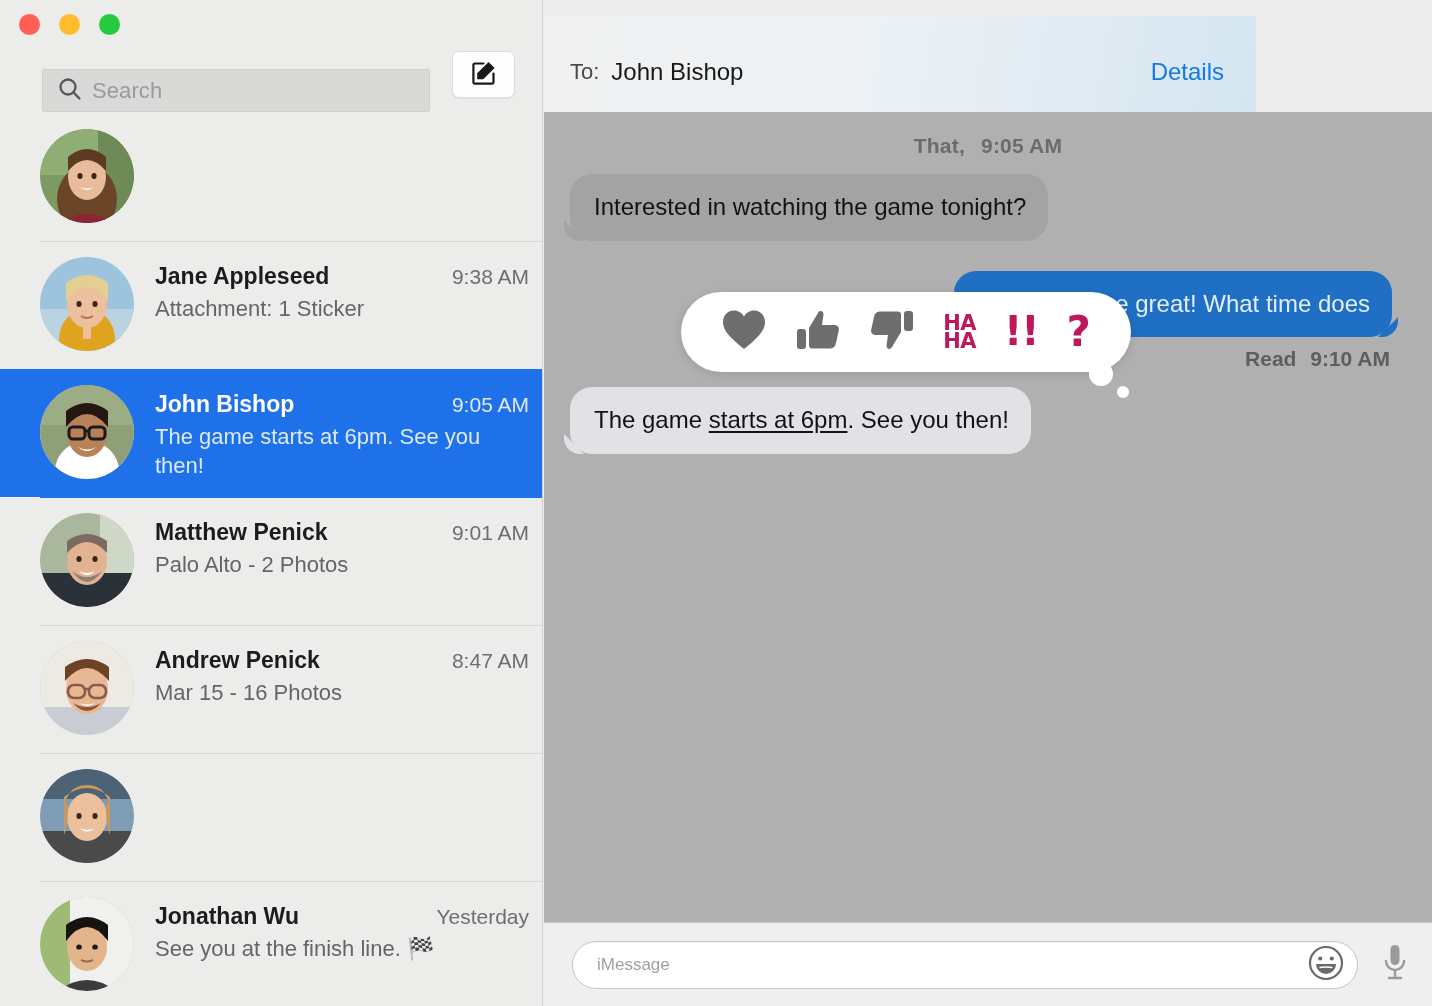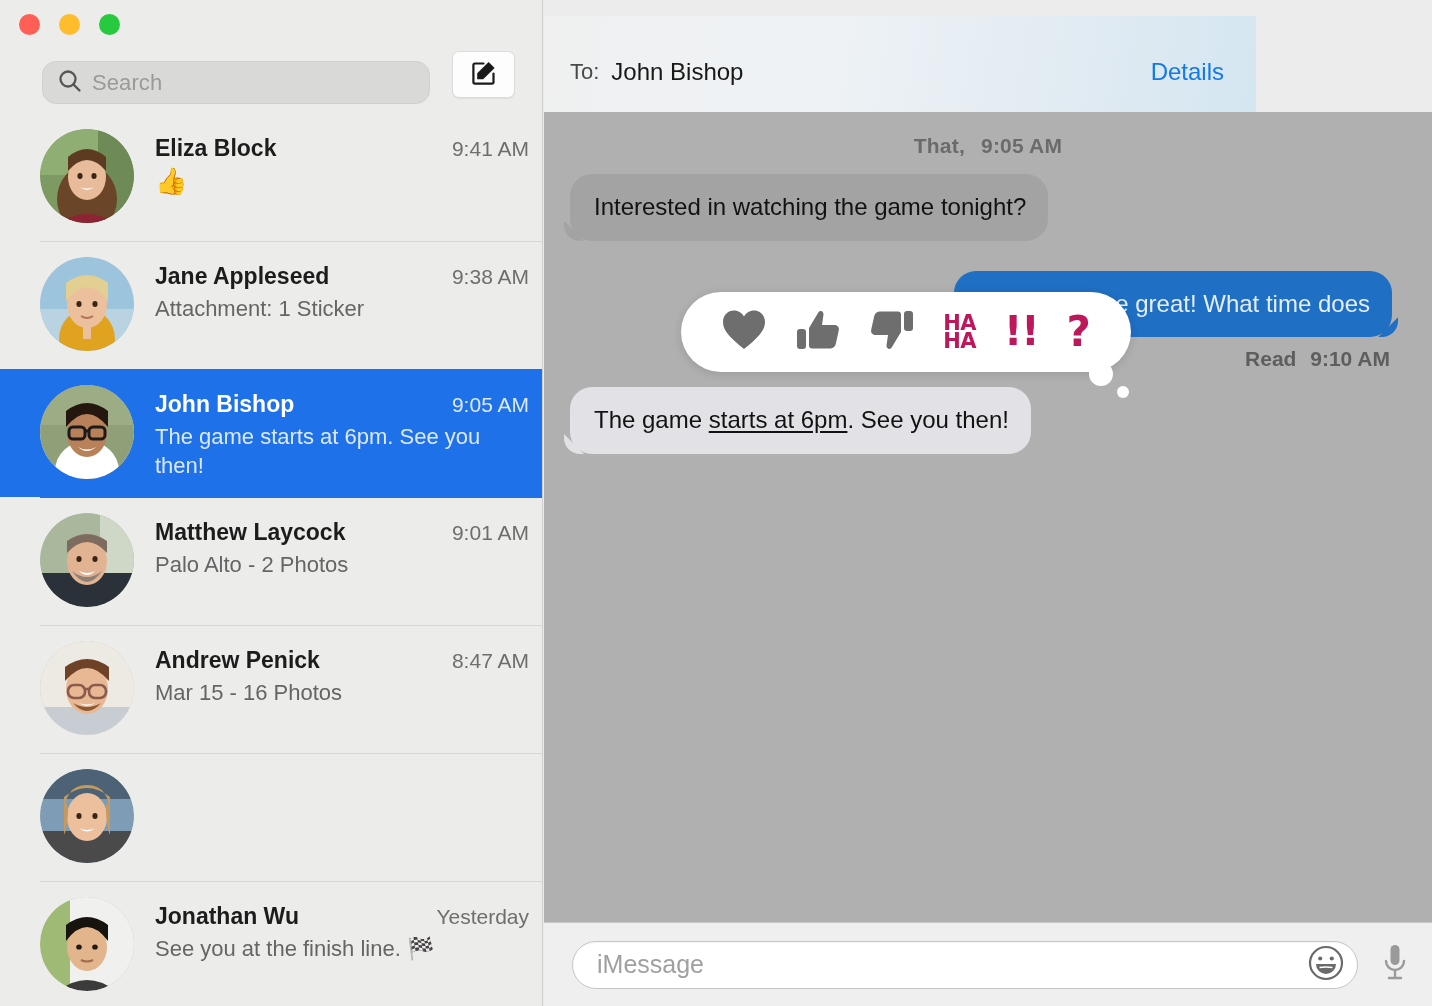--- a/index.html
+++ b/index.html
@@ -31,25 +31,25 @@
   .light { width: 21px; height: 21px; border-radius: 50%; }
   .light.close { background: #ff5f56; }
   .light.minimize { background: #ffbd2e; }
   .light.maximize { background: #27c93f; }
 
   #search-row {
     position: absolute; left: 0; top: 53px;
     width: 543px; height: 46px;
   }
   #search-field {
-    position: absolute; left: 42px; top: 8px;
+    position: absolute; left: 42px; top: 16px;
     width: 388px; height: 43px;
     background: #d9d9d7;
     border: 1px solid #d0d0ce;
-    border-radius: 14px;
+    border-radius: 2px;
     display: flex; align-items: center;
     padding-left: 14px;
   }
   #search-field .mag { flex: 0 0 auto; margin-right: 9px; display:block; }
   #search-placeholder {
     font-size: 22px; color: #9a9a9a; letter-spacing: 0.1px;
   }
   #compose-button {
     position: absolute; left: 452px; top: -2px;
     width: 63px; height: 47px;
@@ -248,21 +248,21 @@
     height: 48px;
     background: #ffffff;
     border: 1px solid #c6c6c6;
     border-radius: 24px;
     display: flex; align-items: center;
     padding: 0 8px 0 24px;
     box-shadow: inset 0 1px 1px rgba(0,0,0,0.04);
   }
   #imessage-placeholder {
     flex: 1 1 auto;
-    font-size: 25px; color: #a0a0a0;
+    font-size: 17px; color: #a0a0a0;
   }
   #emoji-button { flex: 0 0 auto; margin-right: 4px; display: block; }
   #mic-button { flex: 0 0 auto; margin-left: 22px; display: block; }
 </style>
 </head>
 <body>
 
 <div id="window">
 
   <div id="sidebar">
@@ -311,27 +311,20 @@
               <ellipse cx="47" cy="70" rx="30" ry="34" fill="#6b4528"></ellipse>
               <ellipse cx="47" cy="48" rx="19" ry="23" fill="#e8bb9a"></ellipse>
               <path d="M28 42 Q47 20 66 42 L66 28 Q47 12 28 28 Z" fill="#5d3b21"></path>
               <ellipse cx="40" cy="47" rx="2.6" ry="3" fill="#3a2414"></ellipse>
               <ellipse cx="54" cy="47" rx="2.6" ry="3" fill="#3a2414"></ellipse>
               <path d="M40 58 Q47 64 54 58 Q47 61 40 58 Z" fill="#ffffff"></path>
               <path d="M20 94 Q47 76 74 94 Z" fill="#8d2334"></path>
             </g>
           </svg>
         </div>
-        <div class="conv-body">
-          <div class="conv-top">
-            <span class="conv-name">Eliza Block</span>
-            <span class="conv-time">9:41 AM</span>
-          </div>
-          <div class="conv-preview emoji">👍</div>
-        </div>
       </div>
 
       <div class="conv-row">
         <div class="avatar">
           <svg viewBox="0 0 94 94">
             <defs>
                 <clipPath id="c2">
                   <circle cx="47" cy="47" r="47"></circle>
                 </clipPath>
               </defs>
@@ -403,21 +396,21 @@
               <path d="M27 40 Q47 18 67 40 L67 28 Q47 14 27 28 Z" fill="#7d6b5f"></path>
               <ellipse cx="39" cy="46" rx="2.6" ry="3" fill="#3a2414"></ellipse>
               <ellipse cx="55" cy="46" rx="2.6" ry="3" fill="#3a2414"></ellipse>
               <path d="M32 58 Q47 80 62 58 Q47 70 32 58 Z" fill="#8d8177"></path>
               <path d="M39 58 Q47 66 55 58 Q47 62 39 58 Z" fill="#ffffff"></path>
             </g>
           </svg>
         </div>
         <div class="conv-body">
           <div class="conv-top">
-            <span class="conv-name">Matthew Laycock</span>
+            <span class="conv-name">Matthew Penick</span>
             <span class="conv-time">9:01 AM</span>
           </div>
           <div class="conv-preview">Palo Alto - 2 Photos</div>
         </div>
       </div>
 
       <div class="conv-row">
         <div class="avatar">
           <svg viewBox="0 0 94 94">
             <defs>

